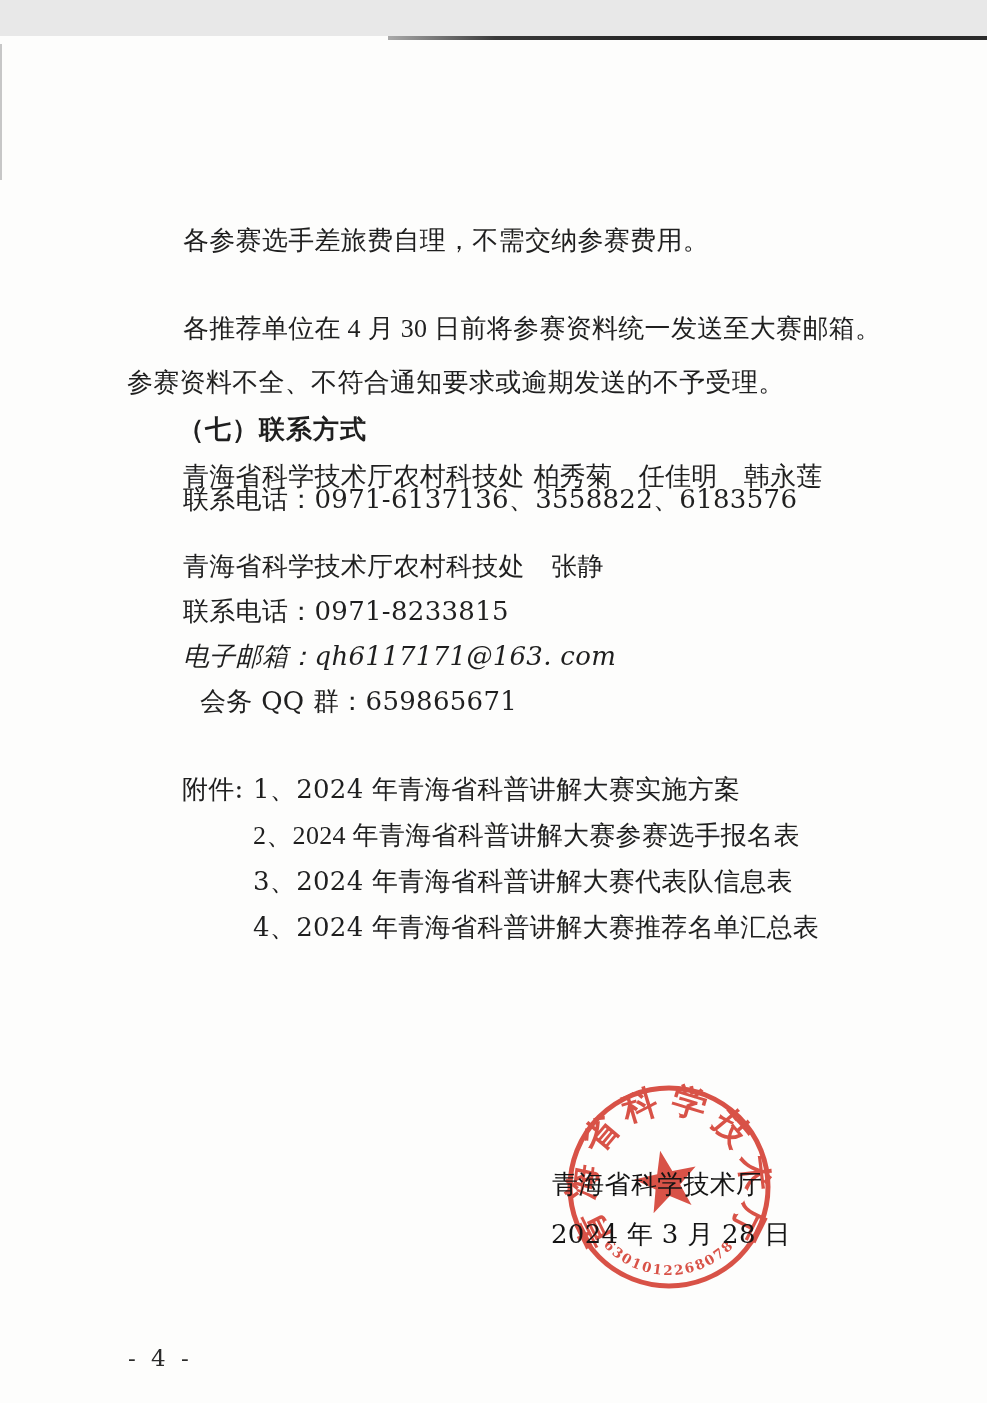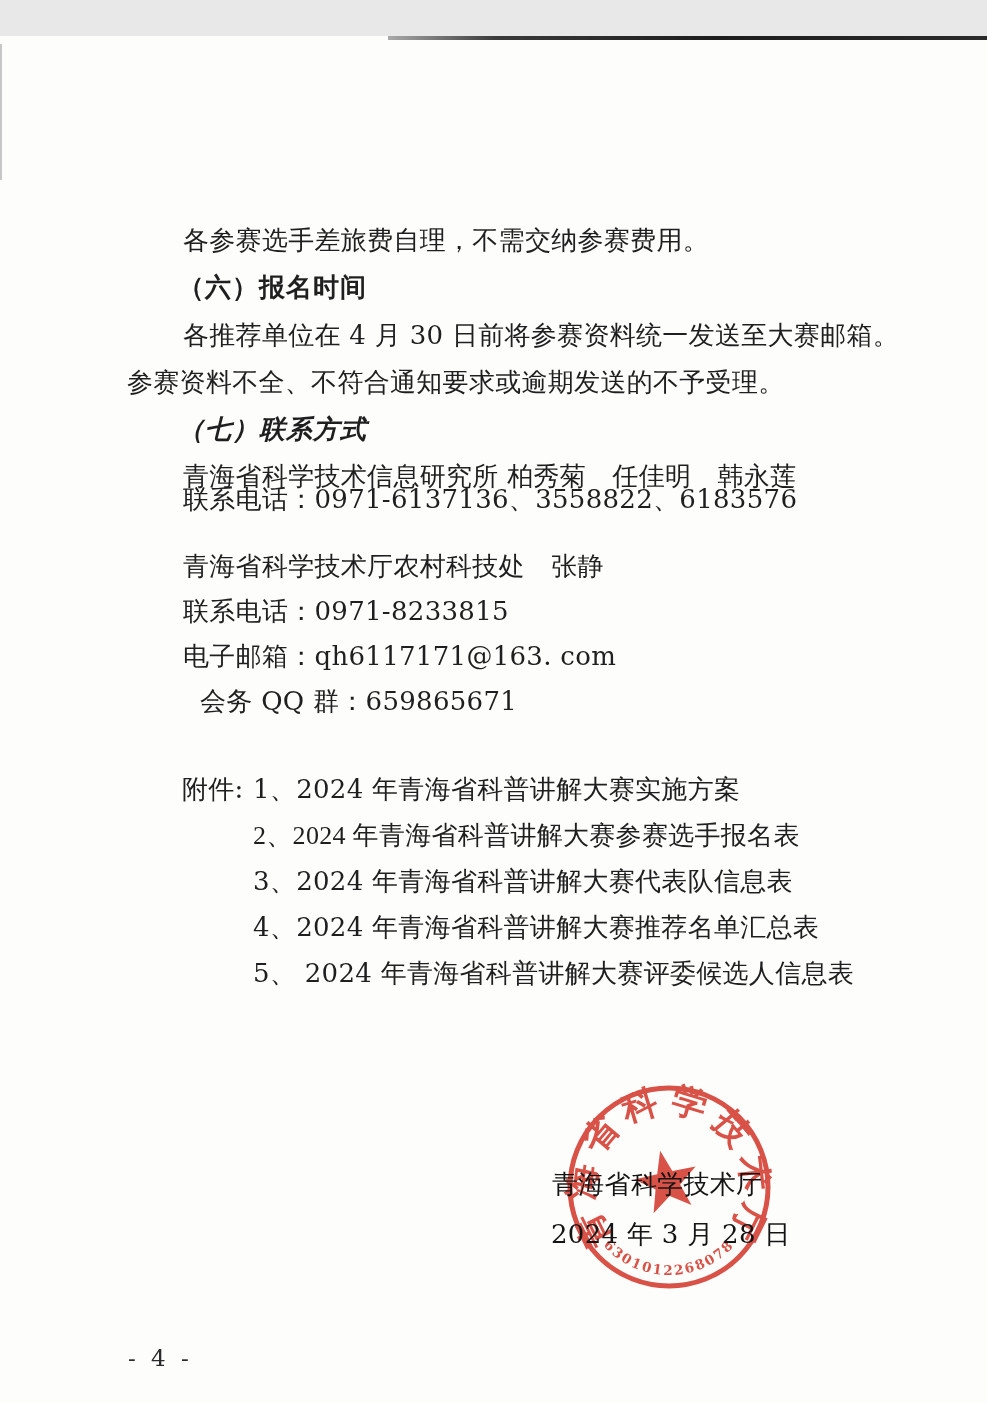--- a/index.html
+++ b/index.html
@@ -52,38 +52,36 @@
 </style>
 </head>
 <body>
 
 <div class="page">
 
   <div class="strip-top"></div>
   <div class="strip-left"></div>
 
   <div class="t" style="left:183px;top:188px;">各参赛选手差旅费自理，不需交纳参赛费用。</div>
-  <div class="t h" style="left:178px;top:235px;">（六）报名时间</div>
-  <div class="t" style="left:183px;top:283px;">各推荐单位在 4 月 30 日前将参赛资料统一发送至大赛邮箱。</div>
+  <div class="t" style="left:183px;top:276px;font-family:Liberation Serif, serif;">各推荐单位在 4 月 30 日前将参赛资料统一发送至大赛邮箱。</div>
   <div class="t" style="left:127px;top:330px;text-align:center;">参赛资料不全、不符合通知要求或逾期发送的不予受理。</div>
-  <div class="t h" style="left:178px;top:377px;font-style:italic;">（七）联系方式</div>
+  <div class="t h" style="left:178px;top:377px;">（七）联系方式</div>
 
-  <div class="t" style="left:183px;top:424px;">青海省科学技术信息研究所 柏秀菊　任佳明　韩永莲</div>
+  <div class="t" style="left:183px;top:424px;">青海省科学技术厅农村科技处 柏秀菊　任佳明　韩永莲</div>
   <div class="t" style="left:183px;top:447px;">联系电话：0971-6137136、3558822、6183576</div>
   <div class="t" style="left:183px;top:514px;">青海省科学技术厅农村科技处　张静</div>
   <div class="t" style="left:183px;top:559px;">联系电话：0971-8233815</div>
-  <div class="t" style="left:183px;top:604px;">电子邮箱：qh6117171@163. com</div>
+  <div class="t" style="left:183px;top:604px;font-style:italic;">电子邮箱：qh6117171@163. com</div>
   <div class="t" style="left:200px;top:649px;">会务 QQ 群：659865671</div>
 
   <div class="t" style="left:182px;top:737px;">附件:</div>
   <div class="t" style="left:253px;top:737px;">1、2024 年青海省科普讲解大赛实施方案</div>
   <div class="t" style="left:253px;top:783px;font-family:Liberation Serif, serif;">2、2024 年青海省科普讲解大赛参赛选手报名表</div>
   <div class="t" style="left:253px;top:829px;">3、2024 年青海省科普讲解大赛代表队信息表</div>
   <div class="t" style="left:253px;top:875px;">4、2024 年青海省科普讲解大赛推荐名单汇总表</div>
-  <div class="t" style="left:253px;top:921px;">5、 2024 年青海省科普讲解大赛评委候选人信息表</div>
 
   <svg class="seal-svg" viewBox="0 0 214 214">
     <defs>
       <path id="arcTop" d="M 53.3 160.1 A 75 75 0 1 1 160.1 160.1" fill="none"></path>
       <path id="arcBottom" d="M 30.8 151.0 A 88 88 0 0 0 183.2 151.0" fill="none"></path>
     </defs>
     <circle cx="107" cy="107" r="99" fill="none" stroke="#d8453a" stroke-width="5"></circle>
     <g transform="translate(105,103) rotate(-12)">
       <polygon fill="#d8453a" points="0,-33 7.76,-10.68 31.39,-10.20 12.55,4.08 19.40,26.70 0,13.2 -19.40,26.70 -12.55,4.08 -31.39,-10.20 -7.76,-10.68"></polygon>
     </g>

